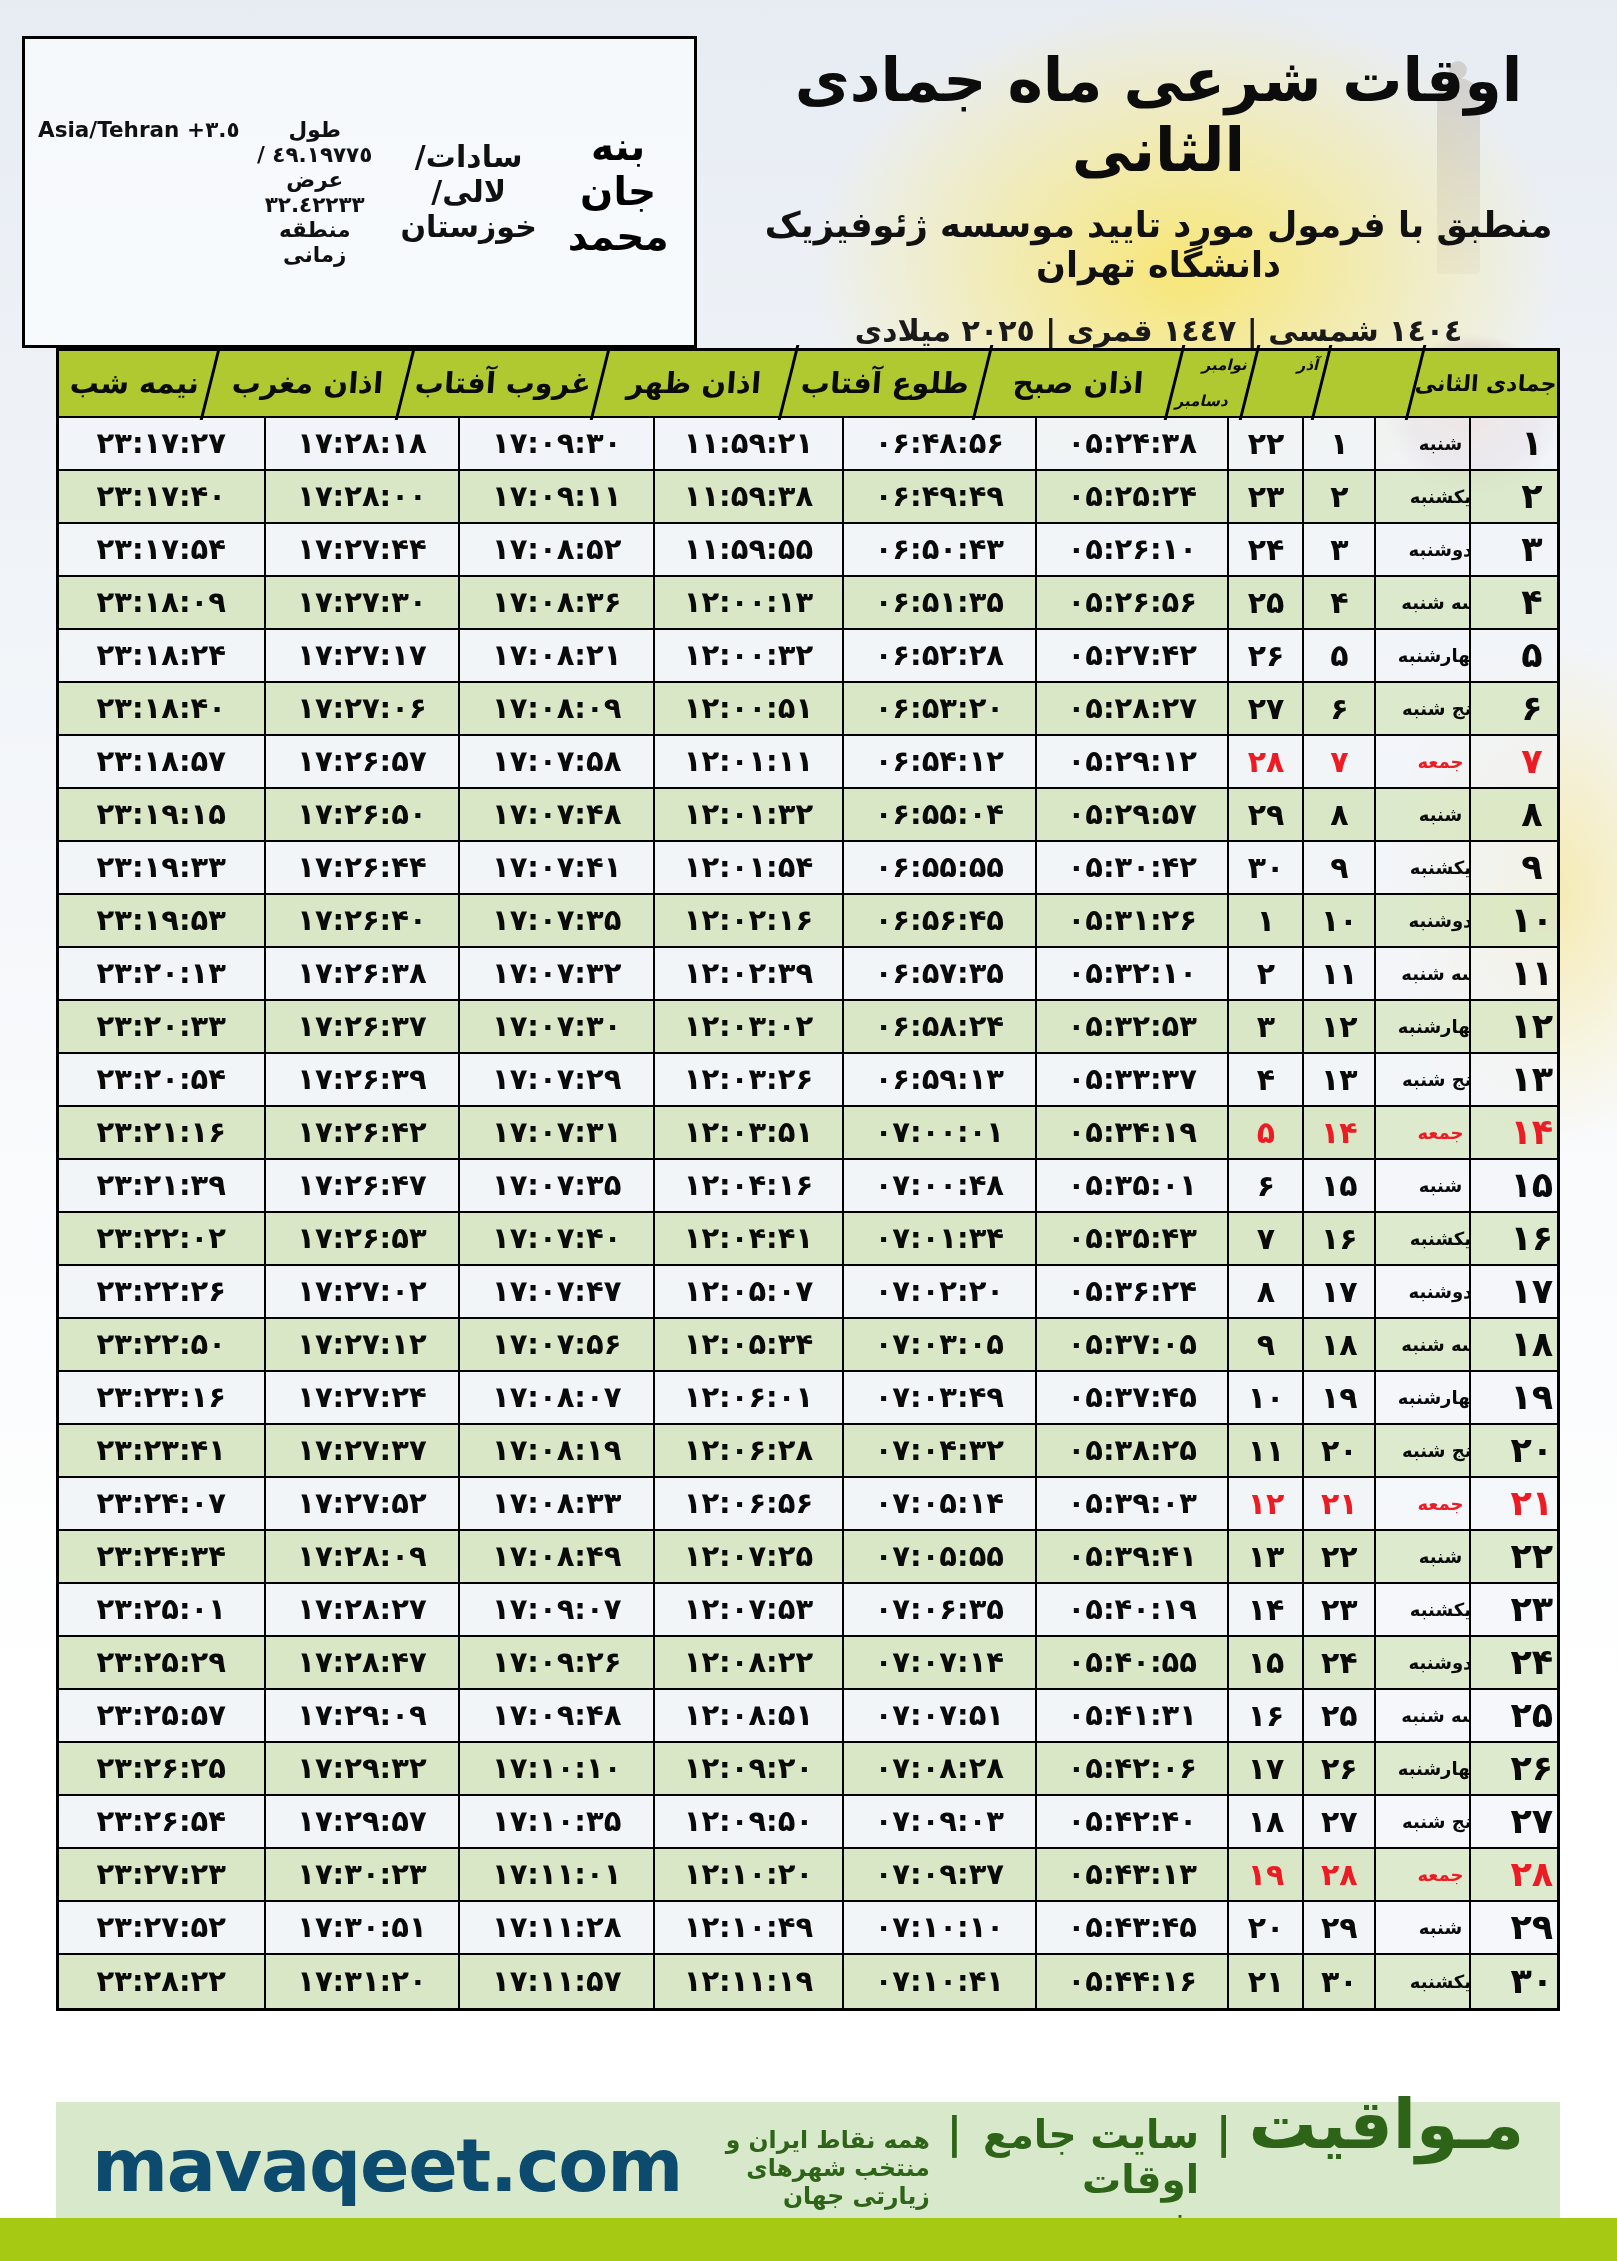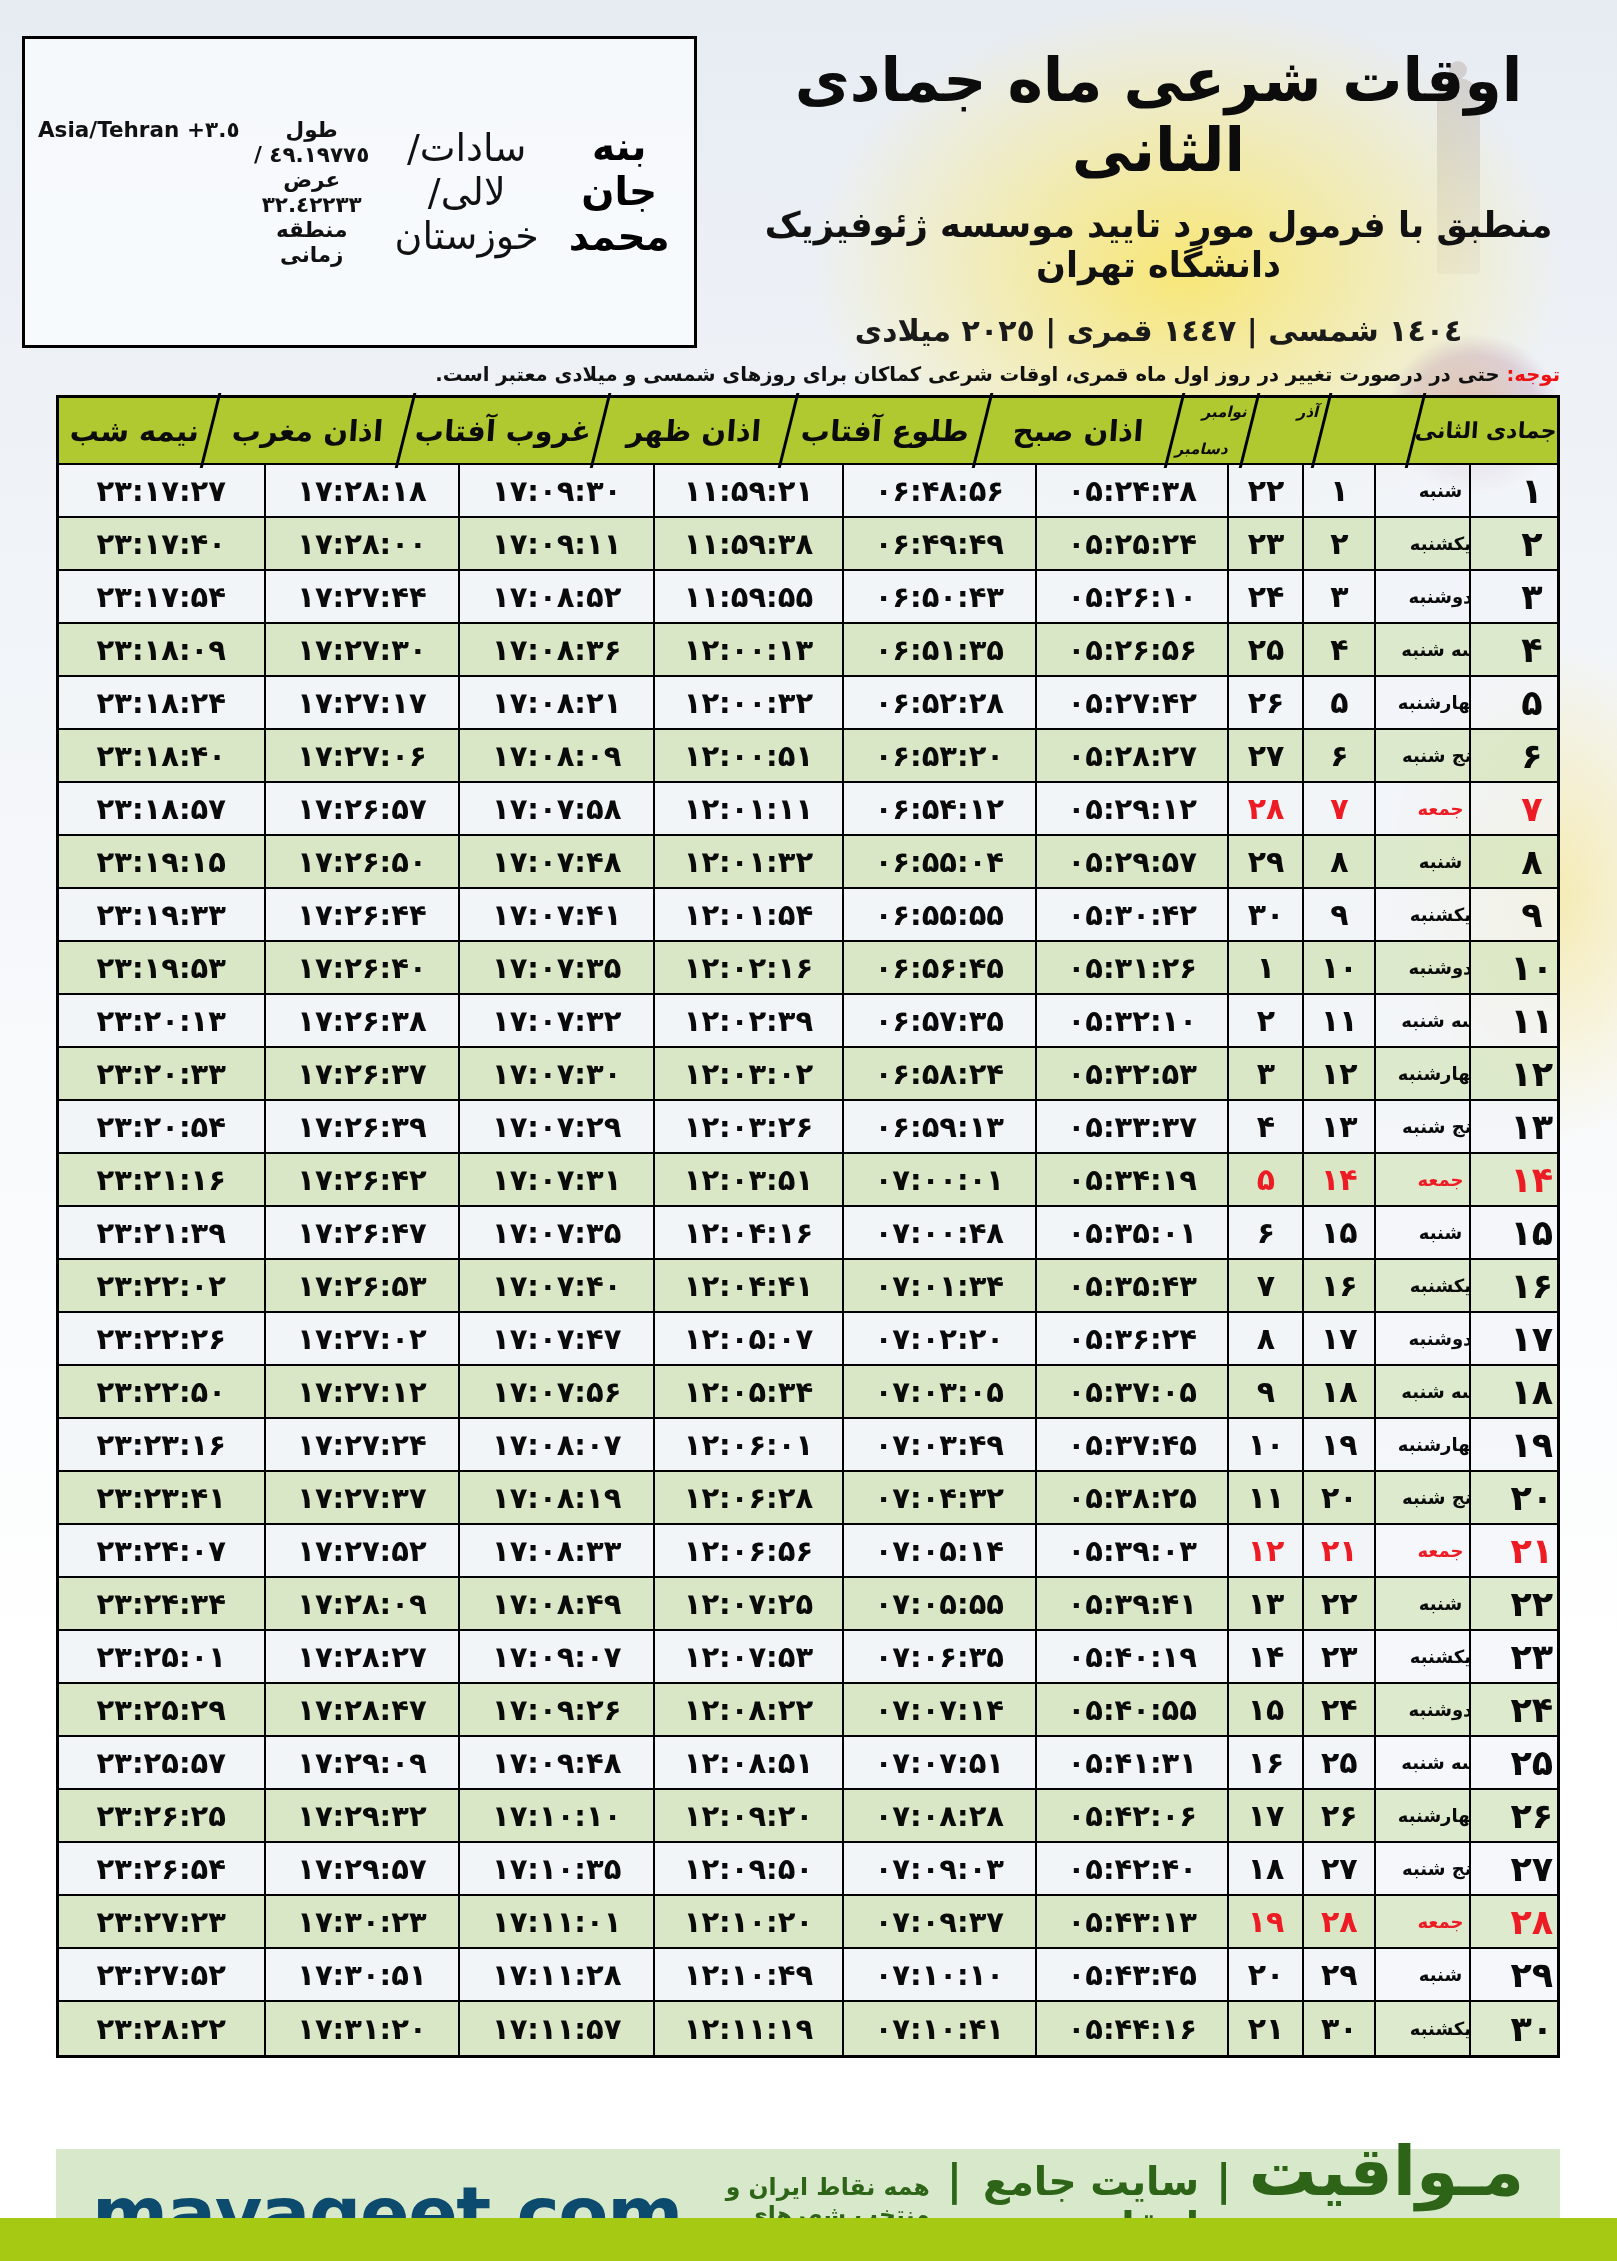--- a/index.html
+++ b/index.html
@@ -26,21 +26,21 @@
   .top { position:relative; display:flex; gap:26px; padding:36px 23px 0; z-index:2; }
   .title-block { flex:1; text-align:center; padding-top:9px; }
   .main-title { font-size:60px; font-weight:bold; color:#0c0c0c; margin-bottom:19.6px; letter-spacing:-0.7px; }
   .subtitle   { font-size:35px; font-weight:bold; color:#111; margin-bottom:18px; }
   .years      { font-size:30px; font-weight:bold; color:#1a1a1a;margin-top:28px; }
 
   .loc-box { width:675px; min-height:140px; border:3.3px solid #000; background:rgba(250,252,254,.78);
              display:flex; flex-direction:row; align-items:center; justify-content:center;
              gap:9px; padding:10.4px 13px;text-align:center; }
   .loc-name   { font-size:39px; font-weight:bold; color:#000; }
-  .loc-region { font-size:38px; font-weight:normal; color:#111; }
+  .loc-region { font-size:30px; font-weight:bold; color:#111; }
   .loc-coords { font-size:21.5px; font-weight:bold; color:#111; display:flex; gap:7.8px; align-items:baseline; }
   .loc-coords .ltr { direction:ltr; unicode-bidi:isolate; }
 
   .notice { width:693px; margin:15.7px 57px 9px auto; margin-right:57px; position:relative; z-index:2;
             font-size:19.6px; font-weight:bold; color:#111; white-space:nowrap; }
   .notice-label { color:#ee1111; }
 
   
   .ptable { position:relative; z-index:1; margin:0 57px; border:3.3px solid #000; }
   .thead { display:flex; height:67px; background:#b1c931; border-bottom:2.6px solid #000; position:relative; }
@@ -113,23 +113,20 @@
       <div class="loc-name">بنه جان محمد</div>
       <div class="loc-region">سادات/لالی/خوزستان</div>
       <div class="loc-coords">
         <span>طول ٤٩.١٩٧٧٥ / عرض ٣٢.٤٢٢٣٣ منطقه زمانی</span>
         <span class="ltr">+٣.٥</span>
         <span class="ltr">Asia/Tehran</span>
       </div>
     </div>
   </div>
 
-  <div class="notice">
-    <span class="notice-label">توجه:</span><span> حتی در درصورت تغییر در روز اول ماه قمری، اوقات شرعی کماکان برای روزهای شمسی و میلادی معتبر است.</span>
-  </div>
 
   <div class="ptable">
     <div class="thead">
       <div class="th c-day">
           <span class="th-label">جمادی الثانی</span>
         </div>
       <div class="th c-week">
           <span class="th-label"></span>
         </div>
       <div class="th c-azar small-col">

